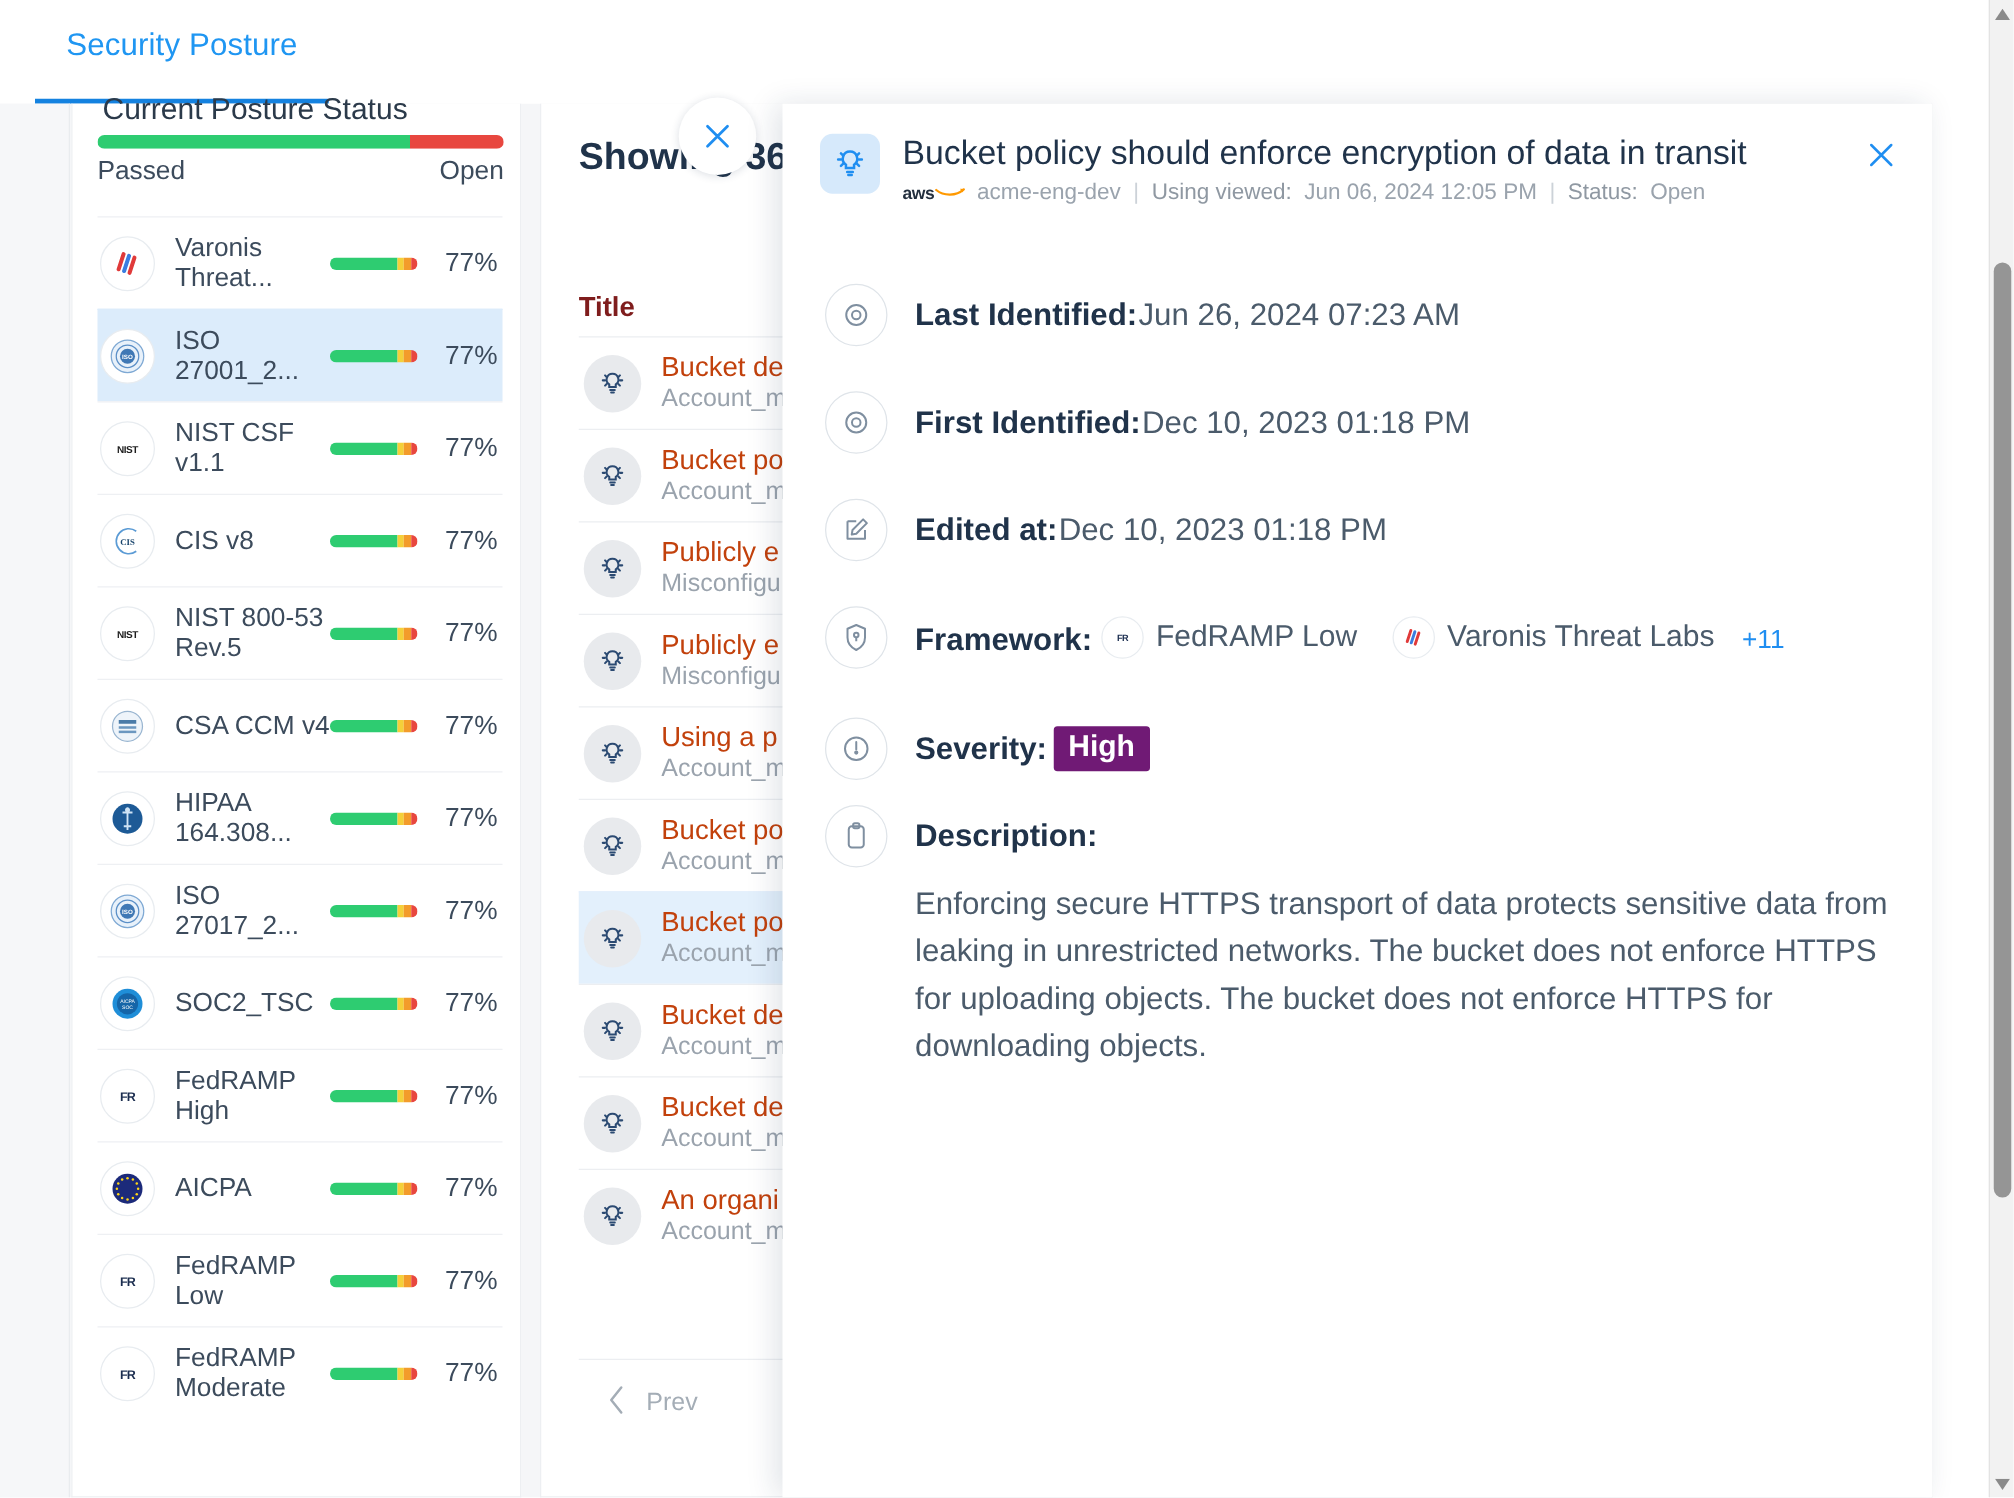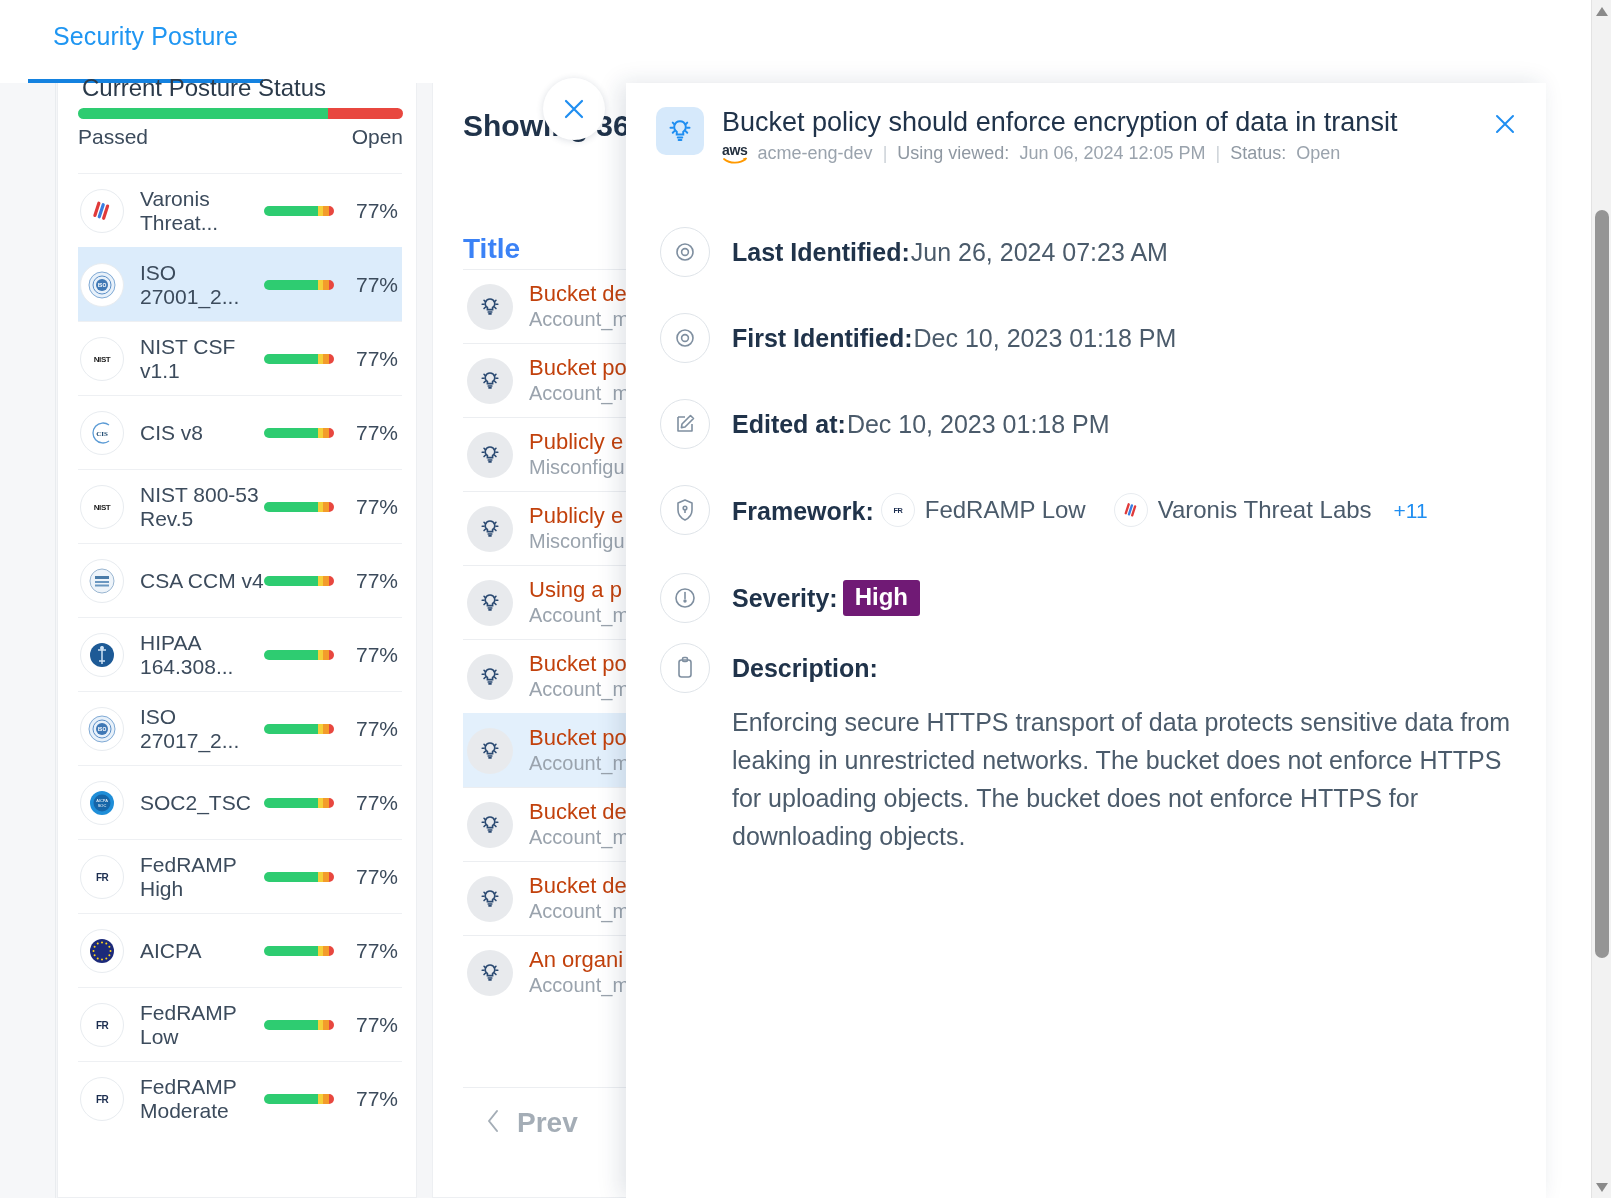--- a/index.html
+++ b/index.html
@@ -88,59 +88,59 @@
     position:absolute; left:30px; top:26px; font-size:30px; font-weight:bold; color:#20334a;
     white-space:nowrap;
   }
   .close-circle {
     position:absolute; left:110px; top:-5px; width:62px; height:62px; border-radius:50%;
     background:#ffffff; box-shadow:0 1px 7px rgba(30,50,80,.16);
     display:flex; align-items:center; justify-content:center; cursor:pointer; z-index:5;
   }
   .close-circle svg { display:block; }
   .find-col-head {
-    position:absolute; left:30px; top:150px; font-size:28px; font-weight:bold; color:#3b82f6;
+    position:absolute; left:30px; top:150px; font-size:22px; font-weight:bold; color:#7f1d1d;
   }
   .find-list { position:absolute; left:30px; right:0; top:186px; bottom:0; }
   .find-row {
     display:flex; align-items:center; height:74px; border-top:1px solid #eceef1; padding-left:4px;
   }
   .find-row.selected { background:#e3f0fc; border-top-color:#e3f0fc; }
   .find-bulb {
     width:46px; height:46px; flex:0 0 46px; border-radius:50%; background:#e8eaed;
     display:flex; align-items:center; justify-content:center;
   }
   .find-texts { margin-left:16px; overflow:hidden; white-space:nowrap; }
   .find-t1 { font-size:22px; color:#c2410c; line-height:26px; }
   .find-t2 { font-size:20px; color:#9aa3ad; line-height:25px; }
   .find-pager {
     position:absolute; left:30px; top:1004px; width:300px; height:70px;
     border-top:1px solid #eceef1; display:flex; align-items:center; gap:14px;
     padding-left:20px;
   }
-  .find-pager .lbl { font-size:28px; color:#a4adb6;font-weight:bold; }
+  .find-pager .lbl { font-size:20px; color:#a4adb6; }
 
   
   .drawer {
     position:absolute; left:626px; top:83px; width:920px; height:1115px;
     background:#ffffff; box-shadow:-6px 0 22px rgba(25,45,80,.13);
     z-index:20; display:flex; flex-direction:column;
   }
   .drawer-head { position:relative; padding: 22px 30px 0 30px; height:108px; flex:0 0 108px; }
   .dh-row { display:flex; align-items:flex-start; gap:18px; }
   .dh-icon {
     width:48px; height:48px; flex:0 0 48px; border-radius:10px; background:#d6e9fb;
     display:flex; align-items:center; justify-content:center; margin-top:2px;
   }
   .dh-text { flex:1 1 auto; min-width:0; }
   .dh-title { font-size:27px; color:#20334a; line-height:34px; white-space:nowrap; }
   .dh-sub { display:flex; align-items:center; gap:10px; margin-top:4px; font-size:18px; color:#9aa3ad; }
   .dh-sub .sep { color:#ccd2d8; }
   .dh-sub b { color:#8f98a2; font-weight:normal; }
-  .aws-logo { display:flex; flex-direction:column; align-items:center; line-height:1; }
+  .aws-logo { display:flex; flex-direction:row; align-items:center; line-height:1; }
   .drawer-close {
     position:absolute; right:26px; top:26px; cursor:pointer; width:30px; height:30px;
     display:flex; align-items:center; justify-content:center;
   }
 
   .drawer-tabs {
     position:relative; flex:0 0 62px; height:62px; border-bottom:1px solid #e9ecef;
     padding-left:30px; display:flex; align-items:stretch; overflow:hidden;
   }
   .dtab {

